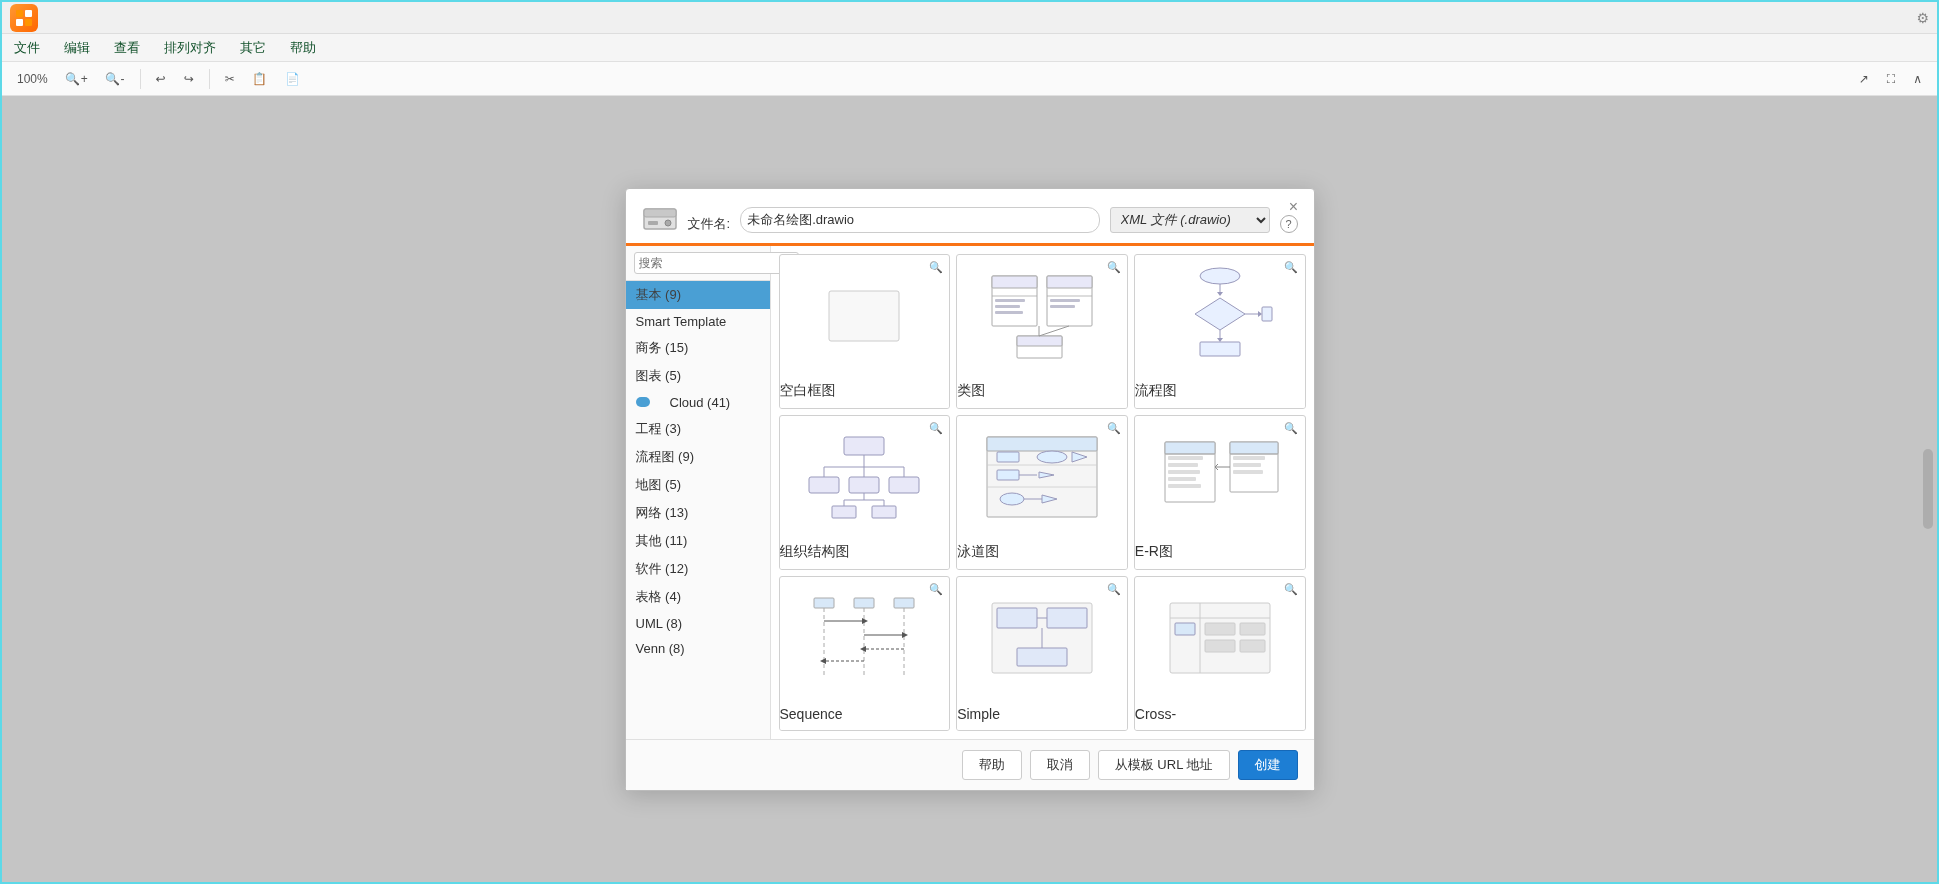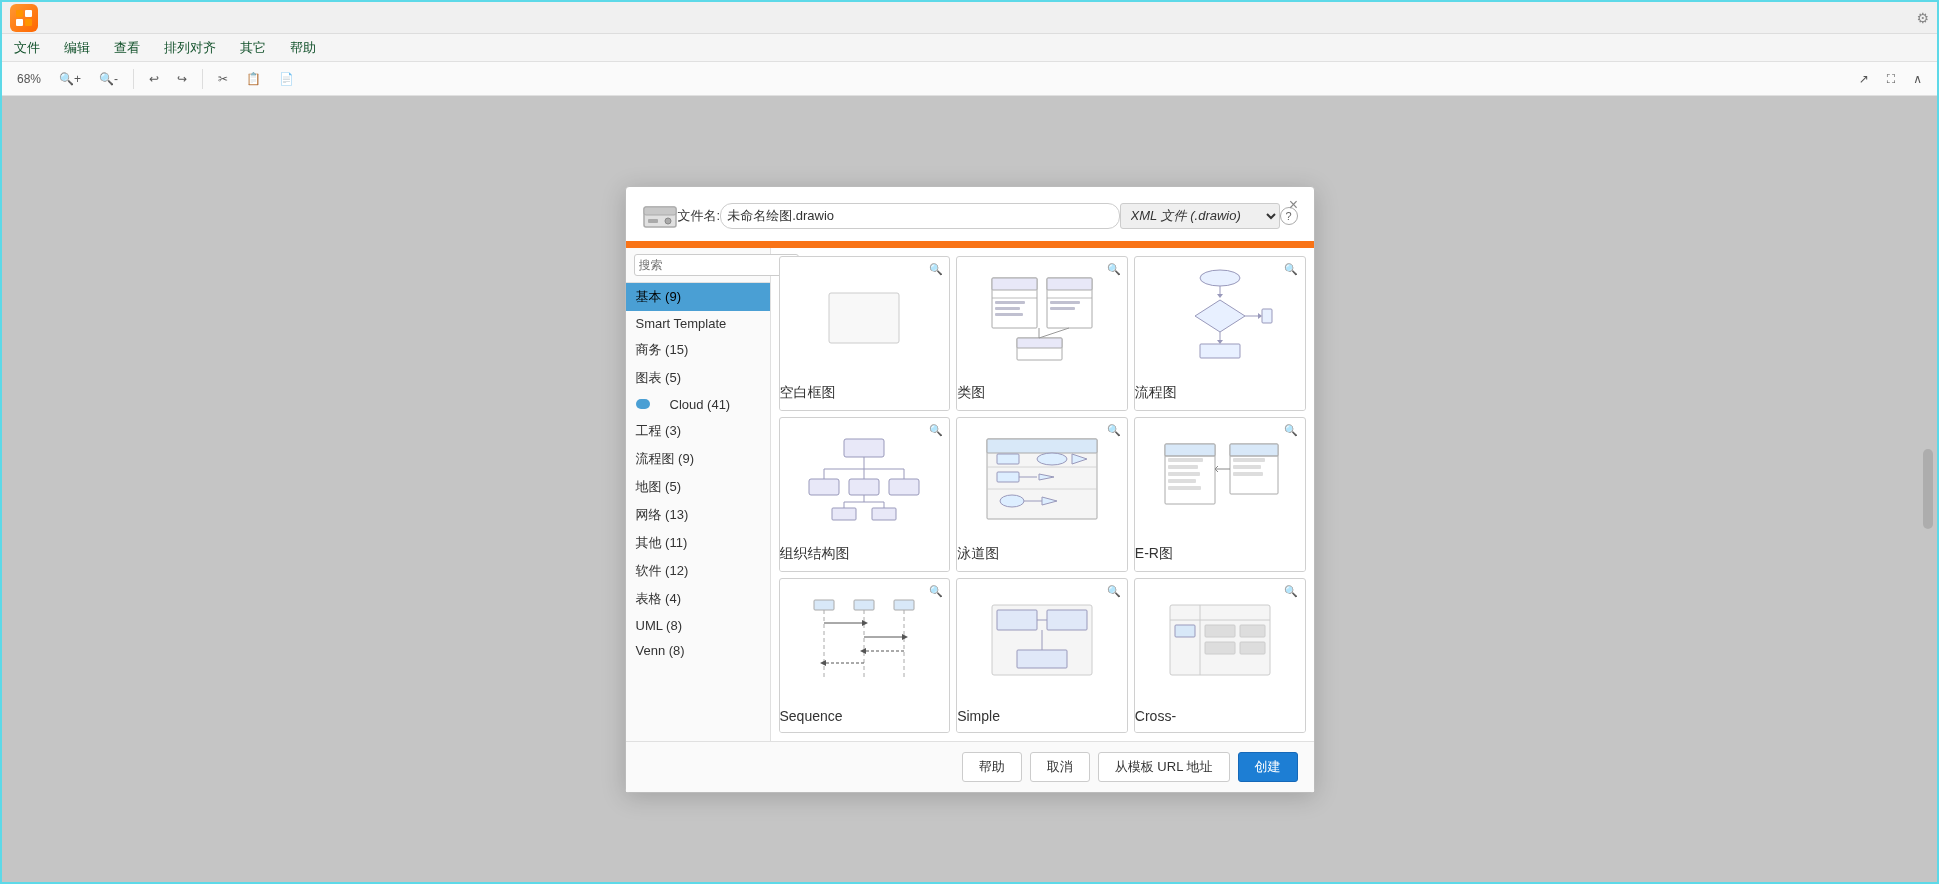--- a/index.html
+++ b/index.html
@@ -138,22 +138,23 @@
       border: none;
       display: flex;
       align-items: center;
       justify-content: center;
     }
 
     
     .dialog-header {
       padding: 14px 16px 10px 16px;
       display: flex;
-      align-items: center;
-      border-bottom: 7px solid #f97316;
+      align-items: flex-end;
+      gap: 10px;
+      border-bottom: 3px solid #f97316;
     }
     .file-icon {
       width: 36px;
       height: 30px;
       flex-shrink: 0;
     }
     .file-label {
       font-size: 13px;
       color: #333;
       white-space: nowrap;
@@ -236,21 +237,21 @@
       overflow-y: auto;
     }
     .sidebar-item {
       padding: 5px 10px;
       font-size: 13px;
       color: #333;
       cursor: pointer;
     }
     .sidebar-item.active {
       background: #4a9fd4;
-      color: #000000;
+      color: #404040;
     }
     .sidebar-item.has-icon {
       display: flex;
       align-items: center;
       gap: 20px;
     }
     .cloud-icon {
       width: 14px;
       height: 10px;
       background: #4a9fd4;
@@ -371,21 +372,21 @@
   <div class="menu-bar">
     <span class="menu-item">文件</span>
     <span class="menu-item">编辑</span>
     <span class="menu-item">查看</span>
     <span class="menu-item">排列对齐</span>
     <span class="menu-item">其它</span>
     <span class="menu-item">帮助</span>
   </div>
 
   <div class="toolbar">
-    <button class="toolbar-btn">68%</button>
+    <button class="toolbar-btn">100%</button>
     <button class="toolbar-btn">🔍+</button>
     <button class="toolbar-btn">🔍-</button>
     <div class="toolbar-sep"></div>
     <button class="toolbar-btn">↩</button>
     <button class="toolbar-btn">↪</button>
     <div class="toolbar-sep"></div>
     <button class="toolbar-btn">✂</button>
     <button class="toolbar-btn">📋</button>
     <button class="toolbar-btn">📄</button>
     <div style="margin-left:auto;display:flex;gap:4px;">

